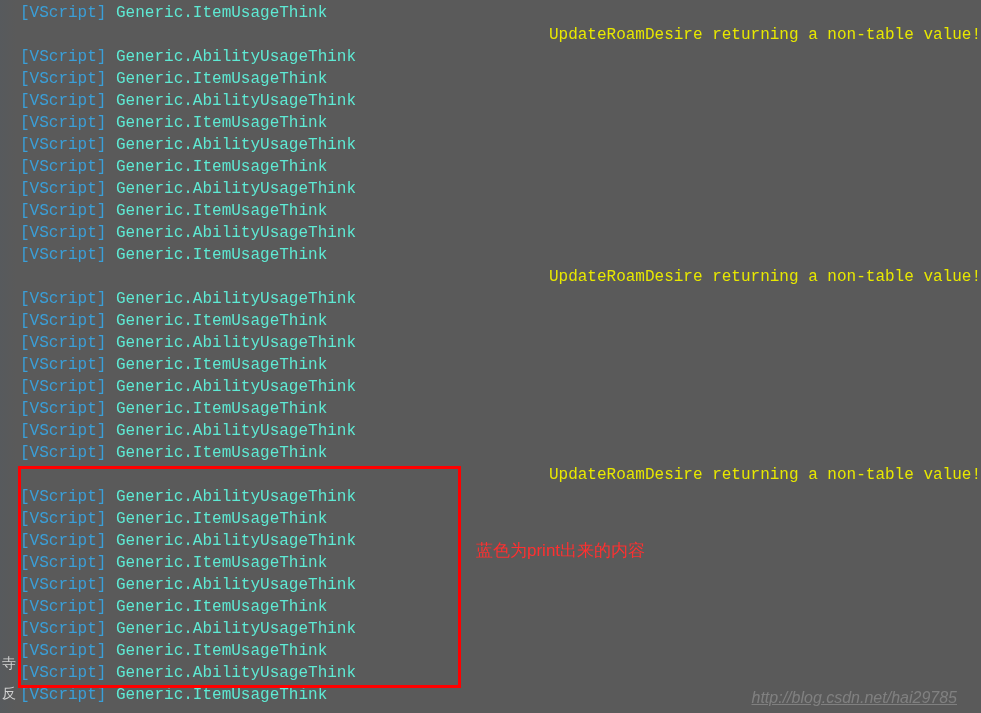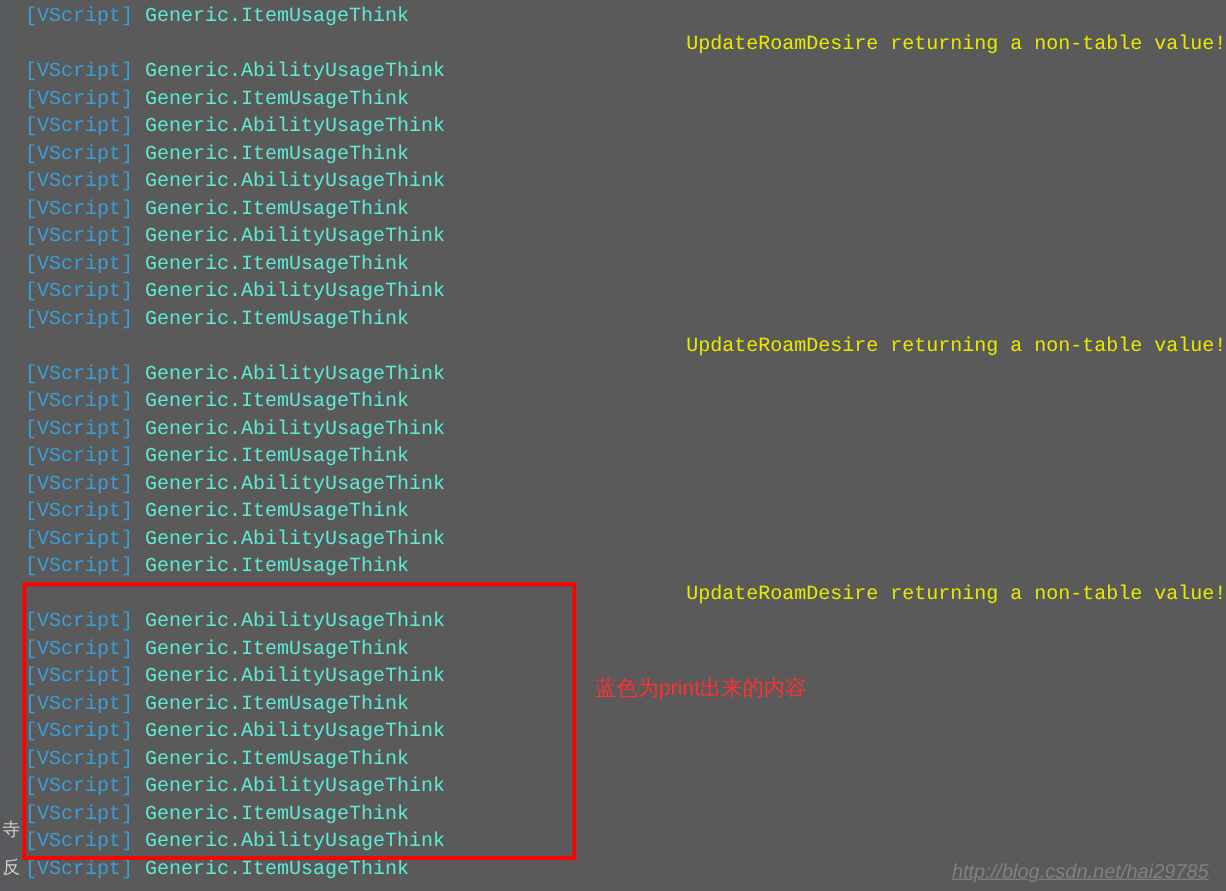--- a/index.html
+++ b/index.html
@@ -44,21 +44,21 @@
     }
     .annotation {
       position: absolute;
       color: #ff3030;
       font-size: 17px;
       font-family: sans-serif;
     }
     .watermark {
       position: absolute;
       bottom: 6px;
-      right: 14px;
+      right: 24px;
       color: rgba(200, 200, 200, 0.35);
       font-size: 16px;
       font-family: sans-serif;
       font-style: italic;
       text-decoration: underline;
     }
     .left-edge {
       position: absolute;
       left: 0;
       top: 0;

